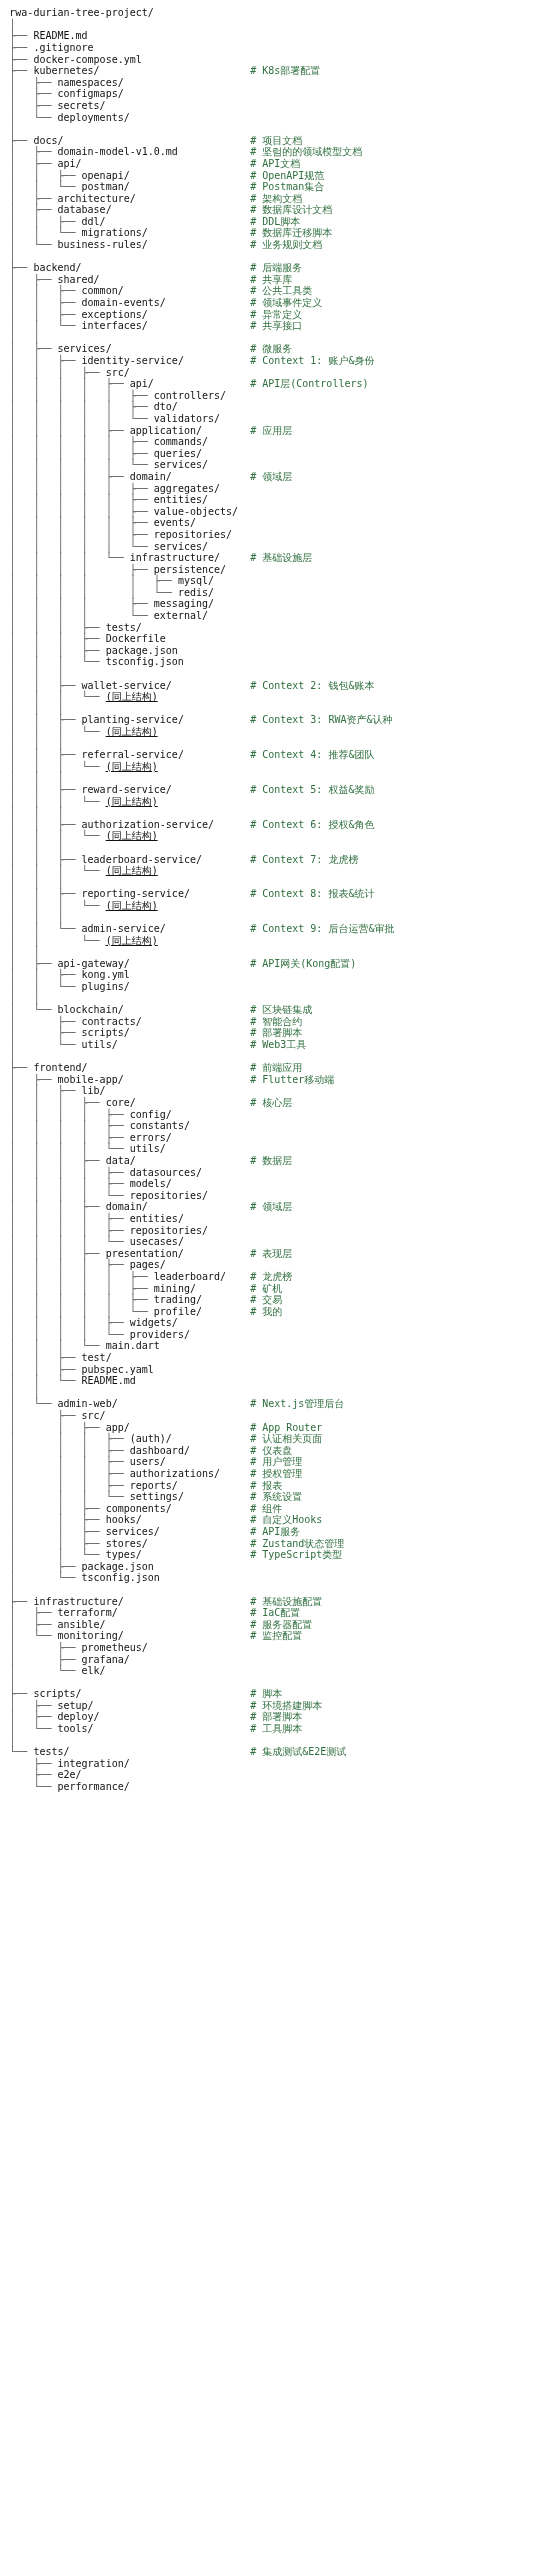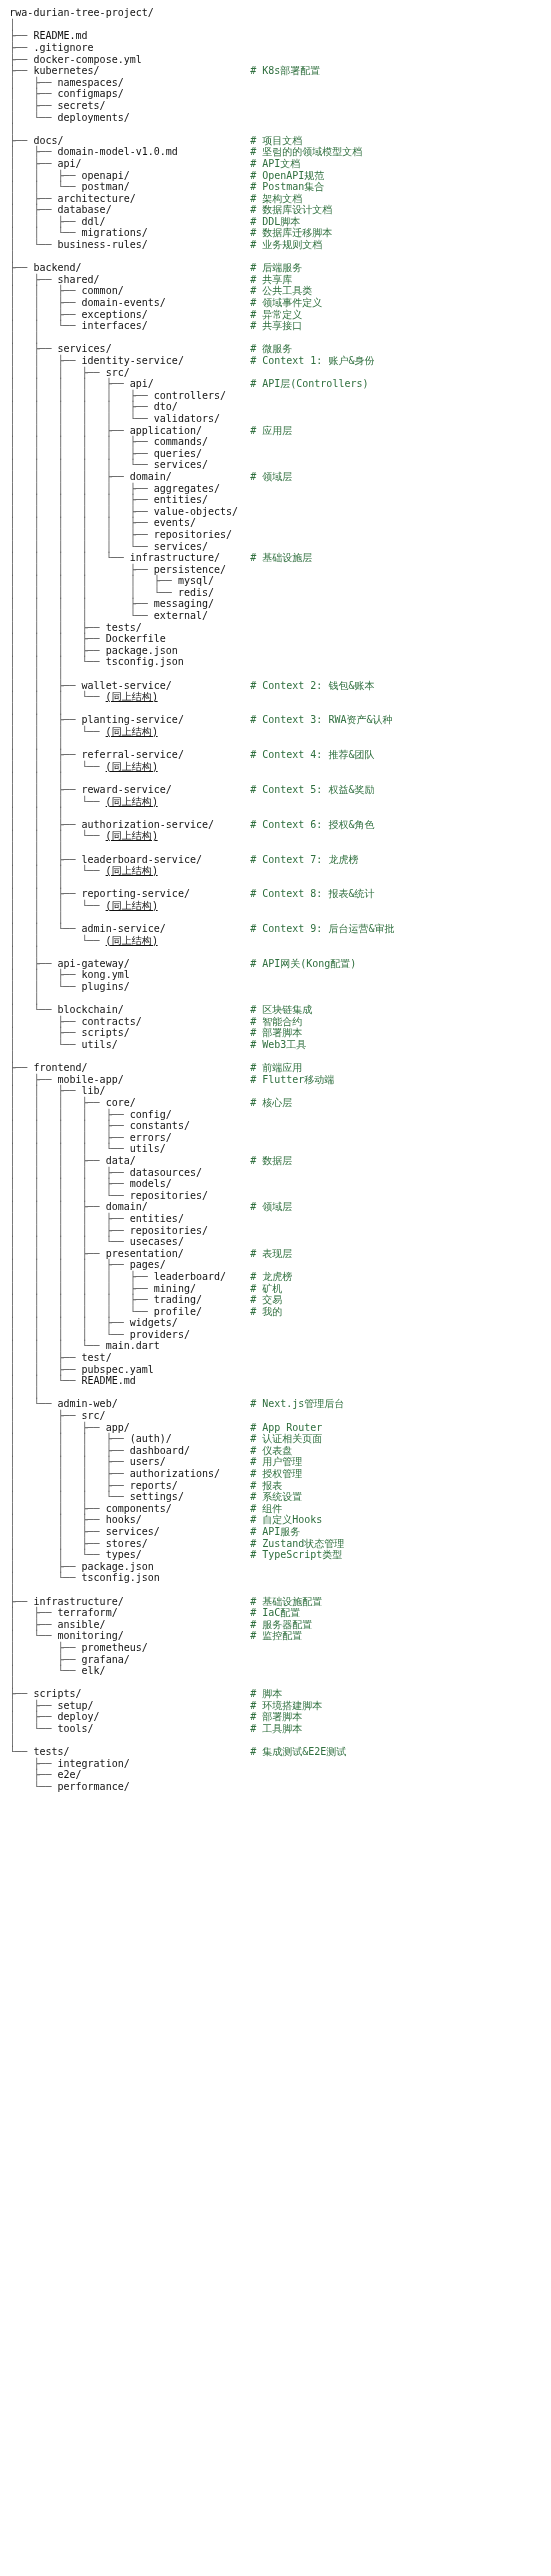--- a/index.html
+++ b/index.html
@@ -32,20 +32,19 @@
   .comment {
     color: #2f6f3e;
   }
   .root .name {
     color: #111111;
   }
   .underline .name {
     text-decoration: underline;
     text-decoration-thickness: 0.5px;
     text-underline-offset: 1px;
-    font-family: Liberation Mono, monospace;
   }
 </style>
 </head>
 <body>
 
 <div id="tree"><div class="row root"><span class="glyphs"></span><span class="name">rwa-durian-tree-project/</span></div><div class="row"><span class="glyphs">│</span><span class="name"></span></div><div class="row"><span class="glyphs">├── </span><span class="name">README.md</span></div><div class="row"><span class="glyphs">├── </span><span class="name">.gitignore</span></div><div class="row"><span class="glyphs">├── </span><span class="name">docker-compose.yml</span></div><div class="row"><span class="glyphs">├── </span><span class="name">kubernetes/</span><span>                         </span><span class="comment"># K8s部署配置</span></div><div class="row"><span class="glyphs">│   ├── </span><span class="name">namespaces/</span></div><div class="row"><span class="glyphs">│   ├── </span><span class="name">configmaps/</span></div><div class="row"><span class="glyphs">│   ├── </span><span class="name">secrets/</span></div><div class="row"><span class="glyphs">│   └── </span><span class="name">deployments/</span></div><div class="row"><span class="glyphs">│</span><span class="name"></span></div><div class="row"><span class="glyphs">├── </span><span class="name">docs/</span><span>                               </span><span class="comment"># 项目文档</span></div><div class="row"><span class="glyphs">│   ├── </span><span class="name">domain-model-v1.0.md</span><span>            </span><span class="comment"># 坚럼的的领域模型文档</span></div><div class="row"><span class="glyphs">│   ├── </span><span class="name">api/</span><span>                            </span><span class="comment"># API文档</span></div><div class="row"><span class="glyphs">│   │   ├── </span><span class="name">openapi/</span><span>                    </span><span class="comment"># OpenAPI规范</span></div><div class="row"><span class="glyphs">│   │   └── </span><span class="name">postman/</span><span>                    </span><span class="comment"># Postman集合</span></div><div class="row"><span class="glyphs">│   ├── </span><span class="name">architecture/</span><span>                   </span><span class="comment"># 架构文档</span></div><div class="row"><span class="glyphs">│   ├── </span><span class="name">database/</span><span>                       </span><span class="comment"># 数据库设计文档</span></div><div class="row"><span class="glyphs">│   │   ├── </span><span class="name">ddl/</span><span>                        </span><span class="comment"># DDL脚本</span></div><div class="row"><span class="glyphs">│   │   └── </span><span class="name">migrations/</span><span>                 </span><span class="comment"># 数据库迁移脚本</span></div><div class="row"><span class="glyphs">│   └── </span><span class="name">business-rules/</span><span>                 </span><span class="comment"># 业务规则文档</span></div><div class="row"><span class="glyphs">│</span><span class="name"></span></div><div class="row"><span class="glyphs">├── </span><span class="name">backend/</span><span>                            </span><span class="comment"># 后端服务</span></div><div class="row"><span class="glyphs">│   ├── </span><span class="name">shared/</span><span>                         </span><span class="comment"># 共享库</span></div><div class="row"><span class="glyphs">│   │   ├── </span><span class="name">common/</span><span>                     </span><span class="comment"># 公共工具类</span></div><div class="row"><span class="glyphs">│   │   ├── </span><span class="name">domain-events/</span><span>              </span><span class="comment"># 领域事件定义</span></div><div class="row"><span class="glyphs">│   │   ├── </span><span class="name">exceptions/</span><span>                 </span><span class="comment"># 异常定义</span></div><div class="row"><span class="glyphs">│   │   └── </span><span class="name">interfaces/</span><span>                 </span><span class="comment"># 共享接口</span></div><div class="row"><span class="glyphs">│   │</span><span class="name"></span></div><div class="row"><span class="glyphs">│   ├── </span><span class="name">services/</span><span>                       </span><span class="comment"># 微服务</span></div><div class="row"><span class="glyphs">│   │   ├── </span><span class="name">identity-service/</span><span>           </span><span class="comment"># Context 1: 账户&amp;身份</span></div><div class="row"><span class="glyphs">│   │   │   ├── </span><span class="name">src/</span></div><div class="row"><span class="glyphs">│   │   │   │   ├── </span><span class="name">api/</span><span>                </span><span class="comment"># API层(Controllers)</span></div><div class="row"><span class="glyphs">│   │   │   │   │   ├── </span><span class="name">controllers/</span></div><div class="row"><span class="glyphs">│   │   │   │   │   ├── </span><span class="name">dto/</span></div><div class="row"><span class="glyphs">│   │   │   │   │   └── </span><span class="name">validators/</span></div><div class="row"><span class="glyphs">│   │   │   │   ├── </span><span class="name">application/</span><span>        </span><span class="comment"># 应用层</span></div><div class="row"><span class="glyphs">│   │   │   │   │   ├── </span><span class="name">commands/</span></div><div class="row"><span class="glyphs">│   │   │   │   │   ├── </span><span class="name">queries/</span></div><div class="row"><span class="glyphs">│   │   │   │   │   └── </span><span class="name">services/</span></div><div class="row"><span class="glyphs">│   │   │   │   ├── </span><span class="name">domain/</span><span>             </span><span class="comment"># 领域层</span></div><div class="row"><span class="glyphs">│   │   │   │   │   ├── </span><span class="name">aggregates/</span></div><div class="row"><span class="glyphs">│   │   │   │   │   ├── </span><span class="name">entities/</span></div><div class="row"><span class="glyphs">│   │   │   │   │   ├── </span><span class="name">value-objects/</span></div><div class="row"><span class="glyphs">│   │   │   │   │   ├── </span><span class="name">events/</span></div><div class="row"><span class="glyphs">│   │   │   │   │   ├── </span><span class="name">repositories/</span></div><div class="row"><span class="glyphs">│   │   │   │   │   └── </span><span class="name">services/</span></div><div class="row"><span class="glyphs">│   │   │   │   └── </span><span class="name">infrastructure/</span><span>     </span><span class="comment"># 基础设施层</span></div><div class="row"><span class="glyphs">│   │   │   │       ├── </span><span class="name">persistence/</span></div><div class="row"><span class="glyphs">│   │   │   │       │   ├── </span><span class="name">mysql/</span></div><div class="row"><span class="glyphs">│   │   │   │       │   └── </span><span class="name">redis/</span></div><div class="row"><span class="glyphs">│   │   │   │       ├── </span><span class="name">messaging/</span></div><div class="row"><span class="glyphs">│   │   │   │       └── </span><span class="name">external/</span></div><div class="row"><span class="glyphs">│   │   │   ├── </span><span class="name">tests/</span></div><div class="row"><span class="glyphs">│   │   │   ├── </span><span class="name">Dockerfile</span></div><div class="row"><span class="glyphs">│   │   │   ├── </span><span class="name">package.json</span></div><div class="row"><span class="glyphs">│   │   │   └── </span><span class="name">tsconfig.json</span></div><div class="row"><span class="glyphs">│   │   │</span><span class="name"></span></div><div class="row"><span class="glyphs">│   │   ├── </span><span class="name">wallet-service/</span><span>             </span><span class="comment"># Context 2: 钱包&amp;账本</span></div><div class="row underline"><span class="glyphs">│   │   │   └── </span><span class="name">(同上结构)</span></div><div class="row"><span class="glyphs">│   │   │</span><span class="name"></span></div><div class="row"><span class="glyphs">│   │   ├── </span><span class="name">planting-service/</span><span>           </span><span class="comment"># Context 3: RWA资产&amp;认种</span></div><div class="row underline"><span class="glyphs">│   │   │   └── </span><span class="name">(同上结构)</span></div><div class="row"><span class="glyphs">│   │   │</span><span class="name"></span></div><div class="row"><span class="glyphs">│   │   ├── </span><span class="name">referral-service/</span><span>           </span><span class="comment"># Context 4: 推荐&amp;团队</span></div><div class="row underline"><span class="glyphs">│   │   │   └── </span><span class="name">(同上结构)</span></div><div class="row"><span class="glyphs">│   │   │</span><span class="name"></span></div><div class="row"><span class="glyphs">│   │   ├── </span><span class="name">reward-service/</span><span>             </span><span class="comment"># Context 5: 权益&amp;奖励</span></div><div class="row underline"><span class="glyphs">│   │   │   └── </span><span class="name">(同上结构)</span></div><div class="row"><span class="glyphs">│   │   │</span><span class="name"></span></div><div class="row"><span class="glyphs">│   │   ├── </span><span class="name">authorization-service/</span><span>      </span><span class="comment"># Context 6: 授权&amp;角色</span></div><div class="row underline"><span class="glyphs">│   │   │   └── </span><span class="name">(同上结构)</span></div><div class="row"><span class="glyphs">│   │   │</span><span class="name"></span></div><div class="row"><span class="glyphs">│   │   ├── </span><span class="name">leaderboard-service/</span><span>        </span><span class="comment"># Context 7: 龙虎榜</span></div><div class="row underline"><span class="glyphs">│   │   │   └── </span><span class="name">(同上结构)</span></div><div class="row"><span class="glyphs">│   │   │</span><span class="name"></span></div><div class="row"><span class="glyphs">│   │   ├── </span><span class="name">reporting-service/</span><span>          </span><span class="comment"># Context 8: 报表&amp;统计</span></div><div class="row underline"><span class="glyphs">│   │   │   └── </span><span class="name">(同上结构)</span></div><div class="row"><span class="glyphs">│   │   │</span><span class="name"></span></div><div class="row"><span class="glyphs">│   │   └── </span><span class="name">admin-service/</span><span>              </span><span class="comment"># Context 9: 后台运营&amp;审批</span></div><div class="row underline"><span class="glyphs">│   │       └── </span><span class="name">(同上结构)</span></div><div class="row"><span class="glyphs">│   │</span><span class="name"></span></div><div class="row"><span class="glyphs">│   ├── </span><span class="name">api-gateway/</span><span>                    </span><span class="comment"># API网关(Kong配置)</span></div><div class="row"><span class="glyphs">│   │   ├── </span><span class="name">kong.yml</span></div><div class="row"><span class="glyphs">│   │   └── </span><span class="name">plugins/</span></div><div class="row"><span class="glyphs">│   │</span><span class="name"></span></div><div class="row"><span class="glyphs">│   └── </span><span class="name">blockchain/</span><span>                     </span><span class="comment"># 区块链集成</span></div><div class="row"><span class="glyphs">│       ├── </span><span class="name">contracts/</span><span>                  </span><span class="comment"># 智能合约</span></div><div class="row"><span class="glyphs">│       ├── </span><span class="name">scripts/</span><span>                    </span><span class="comment"># 部署脚本</span></div><div class="row"><span class="glyphs">│       └── </span><span class="name">utils/</span><span>                      </span><span class="comment"># Web3工具</span></div><div class="row"><span class="glyphs">│</span><span class="name"></span></div><div class="row"><span class="glyphs">├── </span><span class="name">frontend/</span><span>                           </span><span class="comment"># 前端应用</span></div><div class="row"><span class="glyphs">│   ├── </span><span class="name">mobile-app/</span><span>                     </span><span class="comment"># Flutter移动端</span></div><div class="row"><span class="glyphs">│   │   ├── </span><span class="name">lib/</span></div><div class="row"><span class="glyphs">│   │   │   ├── </span><span class="name">core/</span><span>                   </span><span class="comment"># 核心层</span></div><div class="row"><span class="glyphs">│   │   │   │   ├── </span><span class="name">config/</span></div><div class="row"><span class="glyphs">│   │   │   │   ├── </span><span class="name">constants/</span></div><div class="row"><span class="glyphs">│   │   │   │   ├── </span><span class="name">errors/</span></div><div class="row"><span class="glyphs">│   │   │   │   └── </span><span class="name">utils/</span></div><div class="row"><span class="glyphs">│   │   │   ├── </span><span class="name">data/</span><span>                   </span><span class="comment"># 数据层</span></div><div class="row"><span class="glyphs">│   │   │   │   ├── </span><span class="name">datasources/</span></div><div class="row"><span class="glyphs">│   │   │   │   ├── </span><span class="name">models/</span></div><div class="row"><span class="glyphs">│   │   │   │   └── </span><span class="name">repositories/</span></div><div class="row"><span class="glyphs">│   │   │   ├── </span><span class="name">domain/</span><span>                 </span><span class="comment"># 领域层</span></div><div class="row"><span class="glyphs">│   │   │   │   ├── </span><span class="name">entities/</span></div><div class="row"><span class="glyphs">│   │   │   │   ├── </span><span class="name">repositories/</span></div><div class="row"><span class="glyphs">│   │   │   │   └── </span><span class="name">usecases/</span></div><div class="row"><span class="glyphs">│   │   │   ├── </span><span class="name">presentation/</span><span>           </span><span class="comment"># 表现层</span></div><div class="row"><span class="glyphs">│   │   │   │   ├── </span><span class="name">pages/</span></div><div class="row"><span class="glyphs">│   │   │   │   │   ├── </span><span class="name">leaderboard/</span><span>    </span><span class="comment"># 龙虎榜</span></div><div class="row"><span class="glyphs">│   │   │   │   │   ├── </span><span class="name">mining/</span><span>         </span><span class="comment"># 矿机</span></div><div class="row"><span class="glyphs">│   │   │   │   │   ├── </span><span class="name">trading/</span><span>        </span><span class="comment"># 交易</span></div><div class="row"><span class="glyphs">│   │   │   │   │   └── </span><span class="name">profile/</span><span>        </span><span class="comment"># 我的</span></div><div class="row"><span class="glyphs">│   │   │   │   ├── </span><span class="name">widgets/</span></div><div class="row"><span class="glyphs">│   │   │   │   └── </span><span class="name">providers/</span></div><div class="row"><span class="glyphs">│   │   │   └── </span><span class="name">main.dart</span></div><div class="row"><span class="glyphs">│   │   ├── </span><span class="name">test/</span></div><div class="row"><span class="glyphs">│   │   ├── </span><span class="name">pubspec.yaml</span></div><div class="row"><span class="glyphs">│   │   └── </span><span class="name">README.md</span></div><div class="row"><span class="glyphs">│   │</span><span class="name"></span></div><div class="row"><span class="glyphs">│   └── </span><span class="name">admin-web/</span><span>                      </span><span class="comment"># Next.js管理后台</span></div><div class="row"><span class="glyphs">│       ├── </span><span class="name">src/</span></div><div class="row"><span class="glyphs">│       │   ├── </span><span class="name">app/</span><span>                    </span><span class="comment"># App Router</span></div><div class="row"><span class="glyphs">│       │   │   ├── </span><span class="name">(auth)/</span><span>             </span><span class="comment"># 认证相关页面</span></div><div class="row"><span class="glyphs">│       │   │   ├── </span><span class="name">dashboard/</span><span>          </span><span class="comment"># 仪表盘</span></div><div class="row"><span class="glyphs">│       │   │   ├── </span><span class="name">users/</span><span>              </span><span class="comment"># 用户管理</span></div><div class="row"><span class="glyphs">│       │   │   ├── </span><span class="name">authorizations/</span><span>     </span><span class="comment"># 授权管理</span></div><div class="row"><span class="glyphs">│       │   │   ├── </span><span class="name">reports/</span><span>            </span><span class="comment"># 报表</span></div><div class="row"><span class="glyphs">│       │   │   └── </span><span class="name">settings/</span><span>           </span><span class="comment"># 系统设置</span></div><div class="row"><span class="glyphs">│       │   ├── </span><span class="name">components/</span><span>             </span><span class="comment"># 组件</span></div><div class="row"><span class="glyphs">│       │   ├── </span><span class="name">hooks/</span><span>                  </span><span class="comment"># 自定义Hooks</span></div><div class="row"><span class="glyphs">│       │   ├── </span><span class="name">services/</span><span>               </span><span class="comment"># API服务</span></div><div class="row"><span class="glyphs">│       │   ├── </span><span class="name">stores/</span><span>                 </span><span class="comment"># Zustand状态管理</span></div><div class="row"><span class="glyphs">│       │   └── </span><span class="name">types/</span><span>                  </span><span class="comment"># TypeScript类型</span></div><div class="row"><span class="glyphs">│       ├── </span><span class="name">package.json</span></div><div class="row"><span class="glyphs">│       └── </span><span class="name">tsconfig.json</span></div><div class="row"><span class="glyphs">│</span><span class="name"></span></div><div class="row"><span class="glyphs">├── </span><span class="name">infrastructure/</span><span>                     </span><span class="comment"># 基础设施配置</span></div><div class="row"><span class="glyphs">│   ├── </span><span class="name">terraform/</span><span>                      </span><span class="comment"># IaC配置</span></div><div class="row"><span class="glyphs">│   ├── </span><span class="name">ansible/</span><span>                        </span><span class="comment"># 服务器配置</span></div><div class="row"><span class="glyphs">│   └── </span><span class="name">monitoring/</span><span>                     </span><span class="comment"># 监控配置</span></div><div class="row"><span class="glyphs">│       ├── </span><span class="name">prometheus/</span></div><div class="row"><span class="glyphs">│       ├── </span><span class="name">grafana/</span></div><div class="row"><span class="glyphs">│       └── </span><span class="name">elk/</span></div><div class="row"><span class="glyphs">│</span><span class="name"></span></div><div class="row"><span class="glyphs">├── </span><span class="name">scripts/</span><span>                            </span><span class="comment"># 脚本</span></div><div class="row"><span class="glyphs">│   ├── </span><span class="name">setup/</span><span>                          </span><span class="comment"># 环境搭建脚本</span></div><div class="row"><span class="glyphs">│   ├── </span><span class="name">deploy/</span><span>                         </span><span class="comment"># 部署脚本</span></div><div class="row"><span class="glyphs">│   └── </span><span class="name">tools/</span><span>                          </span><span class="comment"># 工具脚本</span></div><div class="row"><span class="glyphs">│</span><span class="name"></span></div><div class="row"><span class="glyphs">└── </span><span class="name">tests/</span><span>                              </span><span class="comment"># 集成测试&amp;E2E测试</span></div><div class="row"><span class="glyphs">    ├── </span><span class="name">integration/</span></div><div class="row"><span class="glyphs">    ├── </span><span class="name">e2e/</span></div><div class="row"><span class="glyphs">    └── </span><span class="name">performance/</span></div></div>
 
 
 </body></html>

